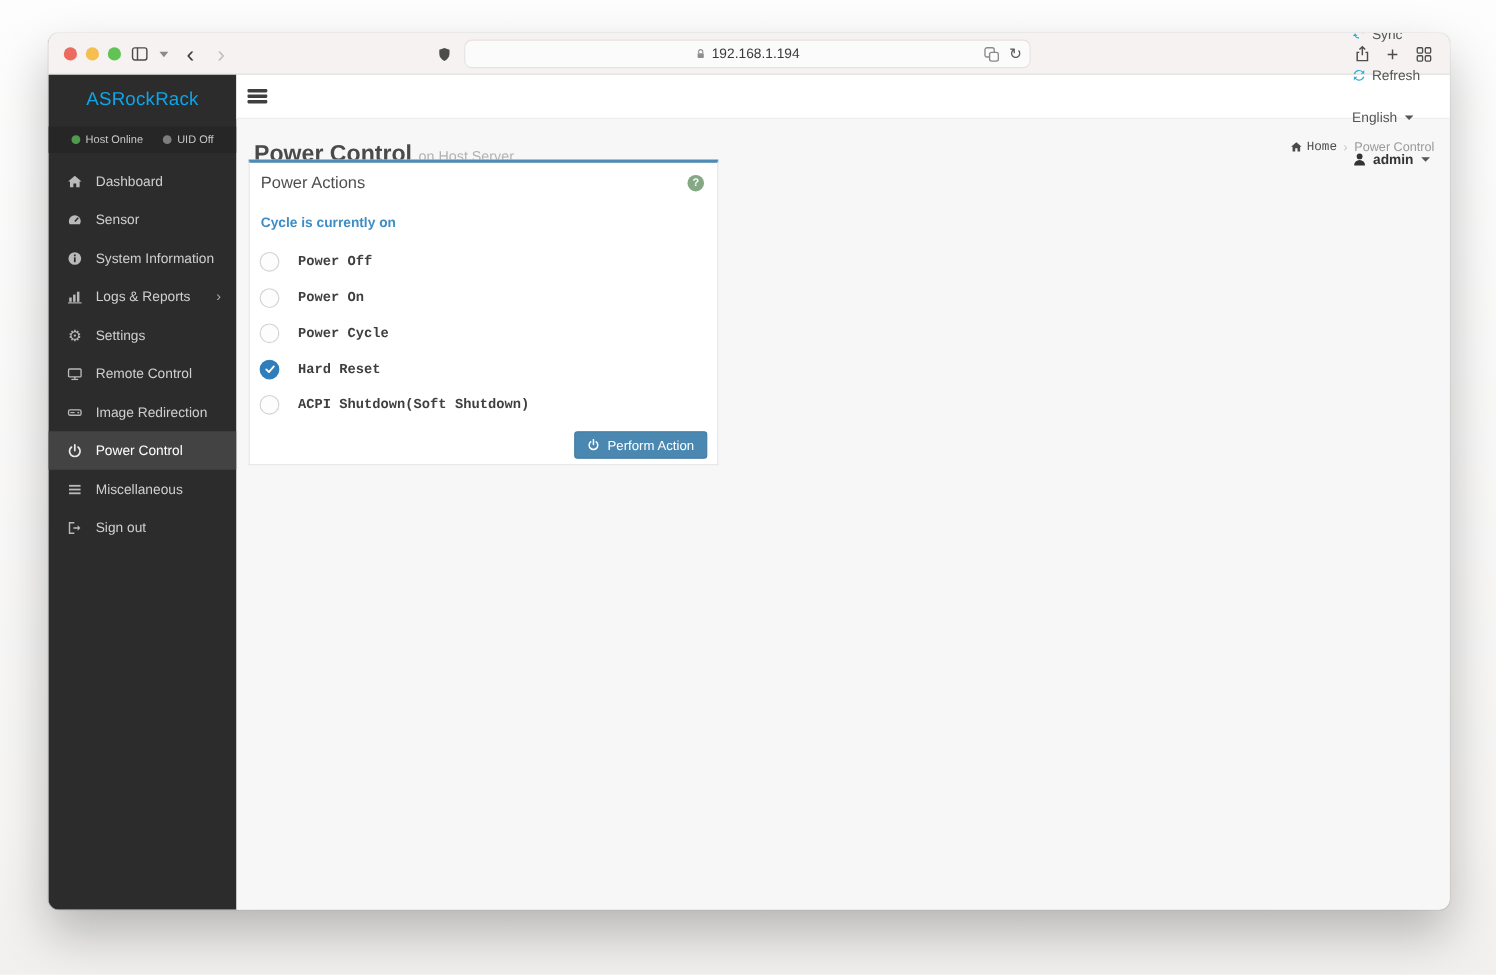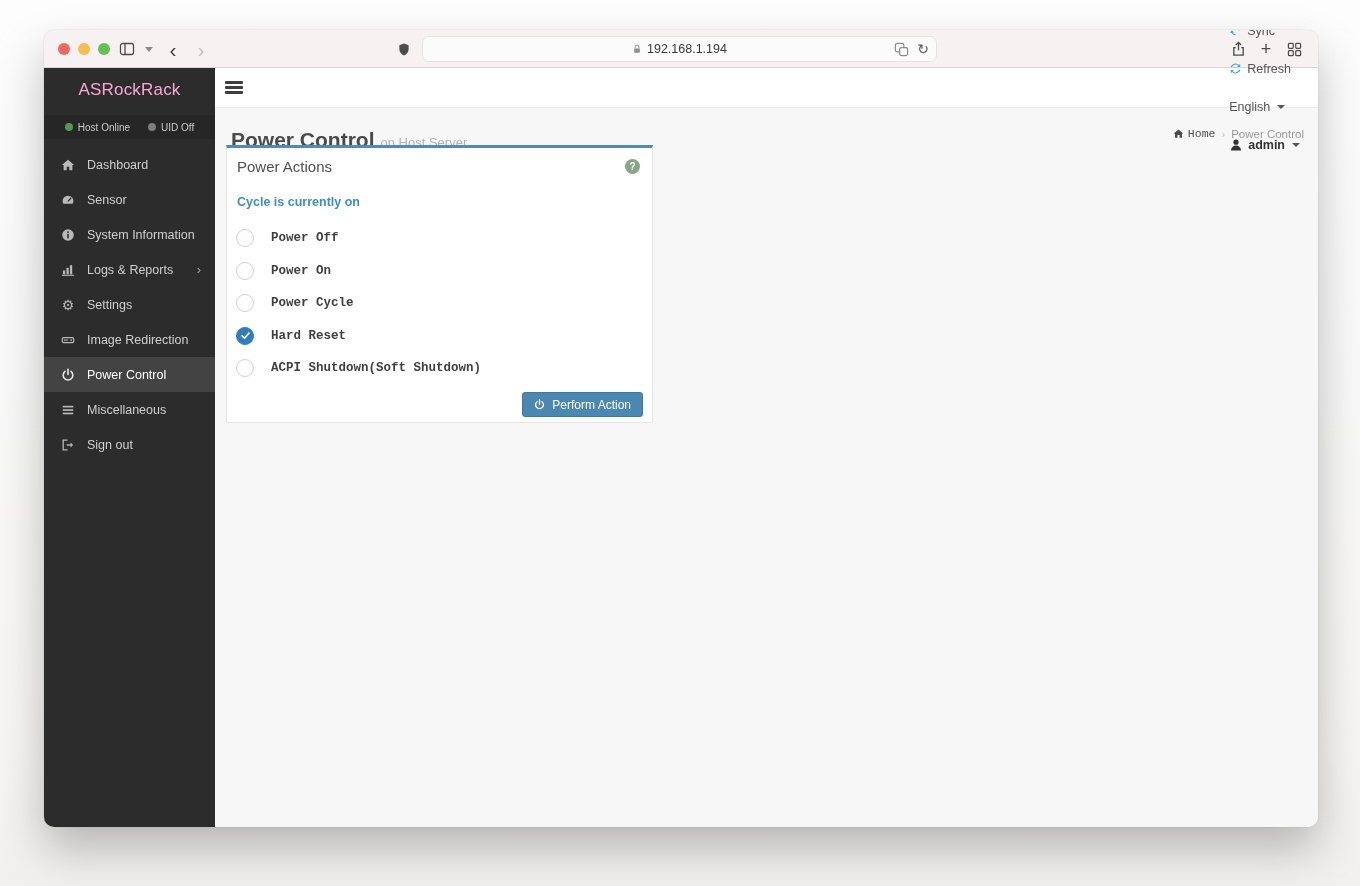--- a/index.html
+++ b/index.html
@@ -35,21 +35,21 @@
     display:flex; align-items:center; justify-content:center; gap:5px;
     font-size:12.5px; color:#3a3a3a;
   }
   .urlbar .side-icons { position:absolute; right:7px; display:flex; align-items:center; gap:8px; }
   .reload-glyph { font-size:14px; color:#5a5a5a; }
   .plus-glyph { font-size:18px; color:#4c4c4c; line-height:1; }
   
   .app { position:absolute; top:38px; left:0; right:0; bottom:0; display:flex; }
   .sidebar { width:171px; background:#2c2c2c; flex-shrink:0; display:flex; flex-direction:column; }
   .brand { height:44px; display:flex; align-items:center; justify-content:center;
-           color:#f9a8d4; font-size:17px; letter-spacing:.2px; }
+           color:#0ea5e9; font-size:17px; letter-spacing:.2px; }
   .statusbar { height:24px; margin-top:3px; background:#262626; display:flex; align-items:center; justify-content:center; gap:18px; }
   .status-item { display:flex; align-items:center; gap:5px; font-size:10px; color:#c9c9c9; }
   .dot { width:8px; height:8px; border-radius:50%; }
   .dot.green { background:#4f9a4f; }
   .dot.gray  { background:#7d7d7d; }
   .nav { margin-top:8px; }
   .nav-item { height:35px; display:flex; align-items:center; padding:0 14px 0 16px;
               color:#cfcfcf; font-size:12.5px; cursor:pointer; position:relative; }
   .nav-item.active { background:#434343; color:#fff; }
   .nicon { width:16px; margin-right:11px; display:flex; justify-content:center; align-items:center; color:#b9b9b9; }
@@ -217,20 +217,30 @@
           <span>Logs &amp; Reports</span>
           <span class="sub-chevron">›</span>
         </div>
         <div class="nav-item">
           <span class="nicon nicon-text">⚙</span>
           <span>Settings</span>
         </div>
         <div class="nav-item">
           <span class="nicon">
               <svg width="14" height="14" viewBox="0 0 16 16">
+                <rect x="1.5" y="2.8" width="13" height="8.2" rx="1" fill="none" stroke="currentColor" stroke-width="1.4"></rect>
+                <rect x="7.2" y="11" width="1.6" height="2" fill="currentColor"></rect>
+                <rect x="4.5" y="13" width="7" height="1.3" fill="currentColor"></rect>
+              </svg>
+            </span>
+          <span>Remote Control</span>
+        </div>
+        <div class="nav-item">
+          <span class="nicon">
+              <svg width="14" height="14" viewBox="0 0 16 16">
                 <rect x="1.5" y="5.3" width="13" height="5.6" rx="1.6" fill="none" stroke="currentColor" stroke-width="1.4"></rect>
                 <circle cx="11.6" cy="8.1" r="1" fill="currentColor"></circle>
                 <rect x="3.4" y="7.5" width="4.4" height="1.2" fill="currentColor"></rect>
               </svg>
             </span>
           <span>Image Redirection</span>
         </div>
         <div class="nav-item active">
           <span class="nicon">
               <svg width="14" height="14" viewBox="0 0 16 16">

